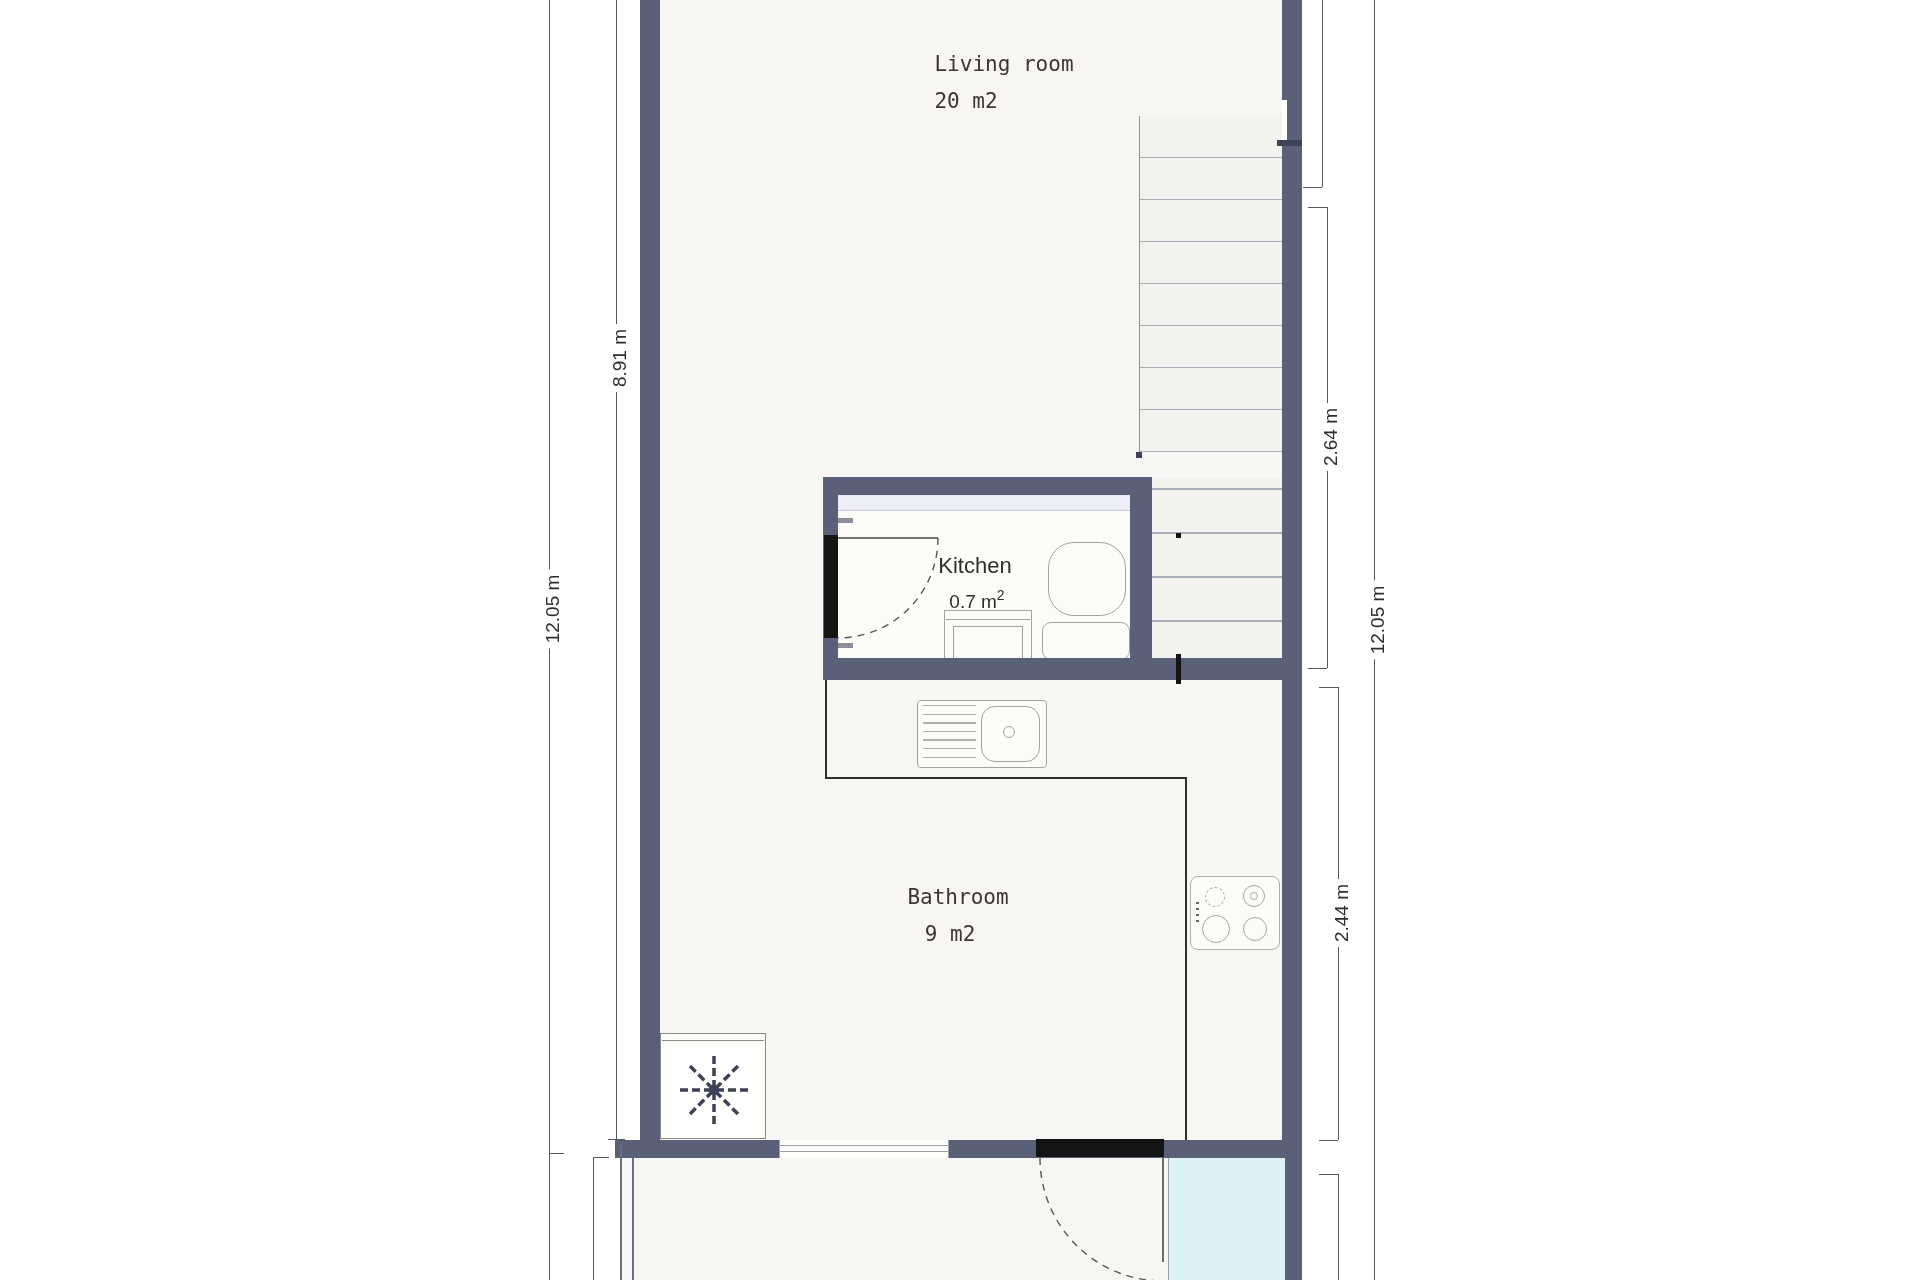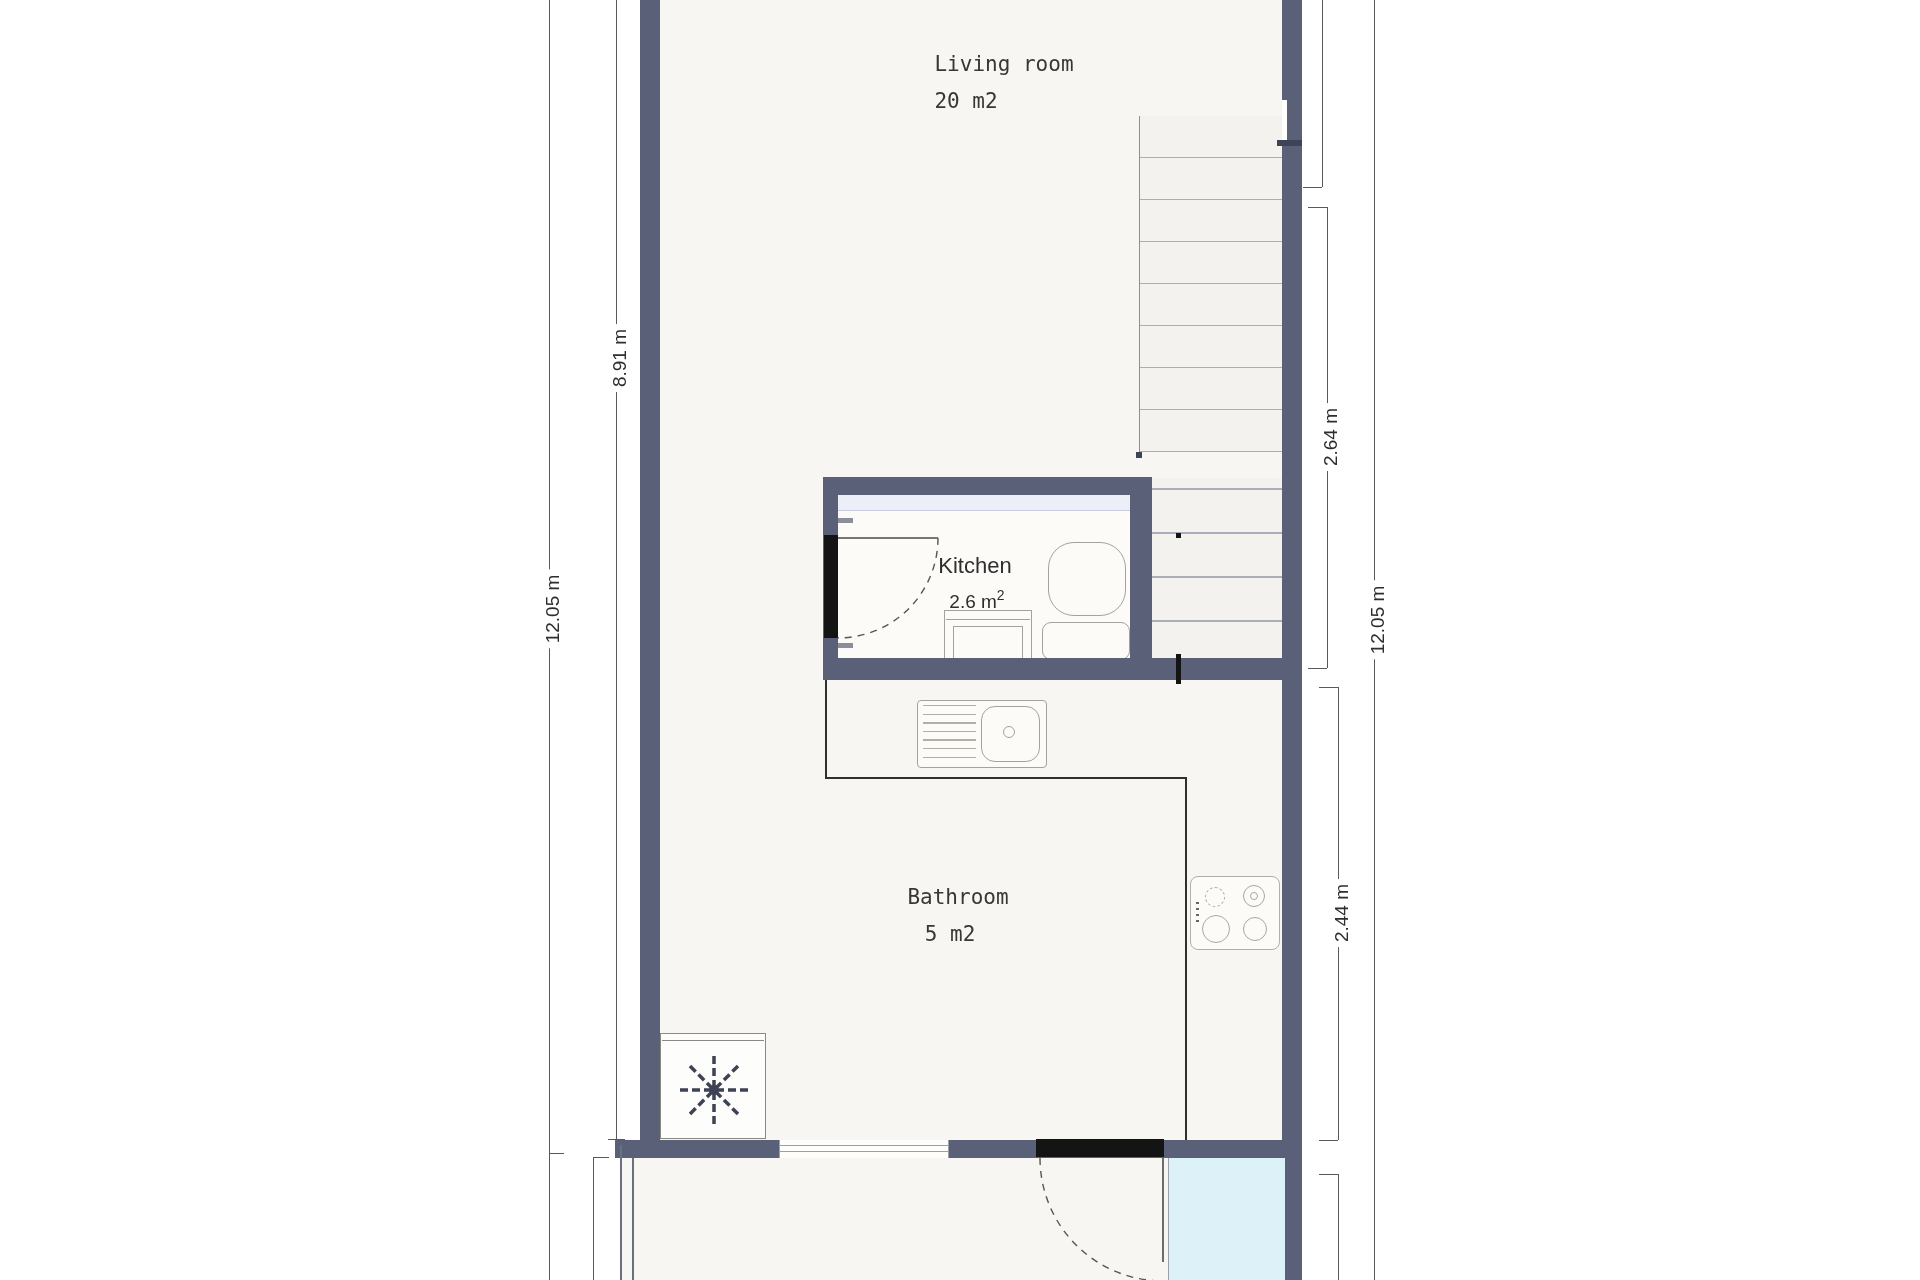--- a/index.html
+++ b/index.html
@@ -151,19 +151,19 @@
   <div class="dimtick" style="left:1319px;top:1174px;width:19px;"></div>
 
   <div class="dimline" style="left:1374px;top:0;height:1280px;"></div>
   <div class="dimlabel" style="left:1378px;top:620px;">12.05 m</div>
 
   <div class="roomlabel" style="left:972px;top:64px;margin-left:32px;">Living room</div>
   <div class="roomlabel" style="left:966px;top:101px;">20 m2</div>
 
   <div class="bathlabel" style="left:975px;top:566px;">Kitchen</div>
   <div class="bathlabel" style="left:977px;top:600px;font-size:19px;">
-    <span>2.6 m</span><sup style="font-size:14px;">2</sup>
+    <span>0.7 m</span><sup style="font-size:14px;">2</sup>
   </div>
 
   <div class="roomlabel" style="left:958px;top:897px;">Bathroom</div>
-  <div class="roomlabel" style="left:950px;top:934px;">5 m2</div>
+  <div class="roomlabel" style="left:950px;top:934px;">9 m2</div>
 
 </div>
 
 </body></html>

